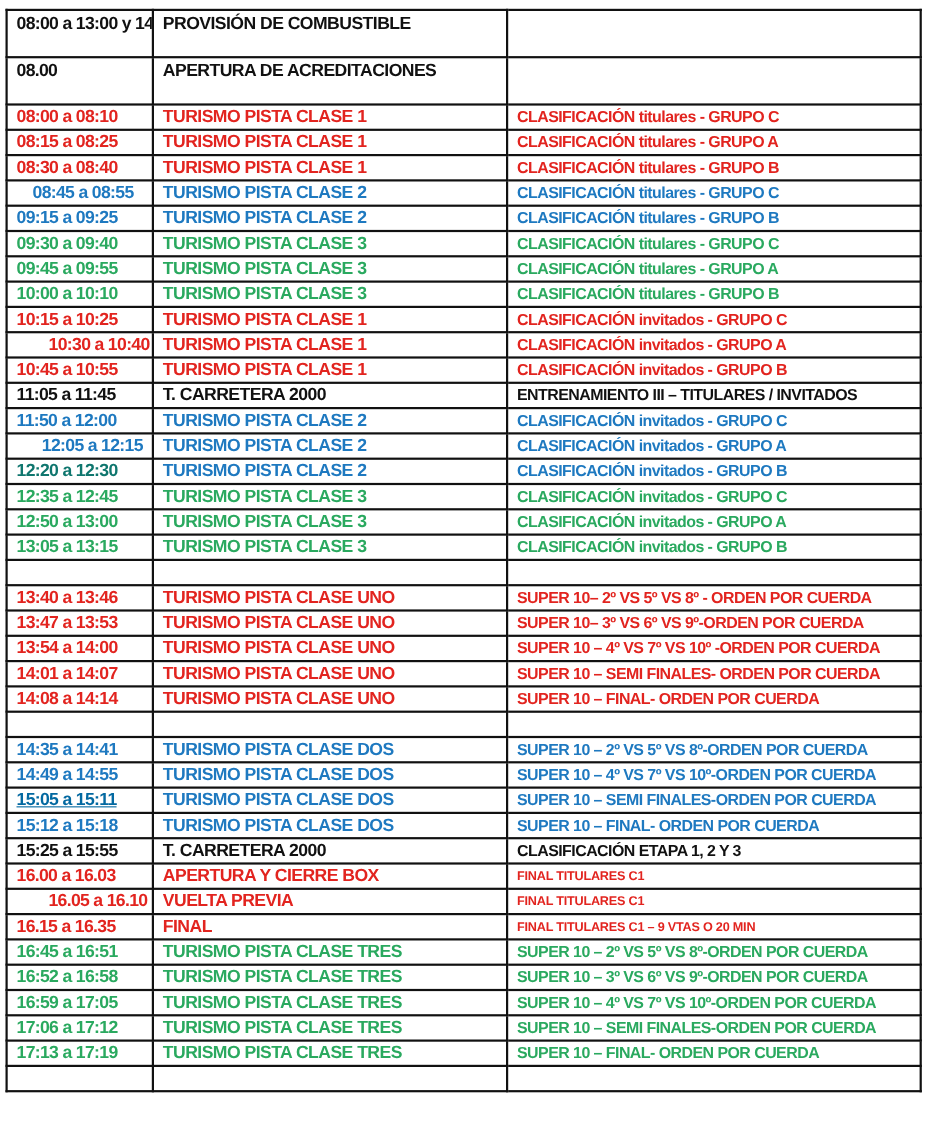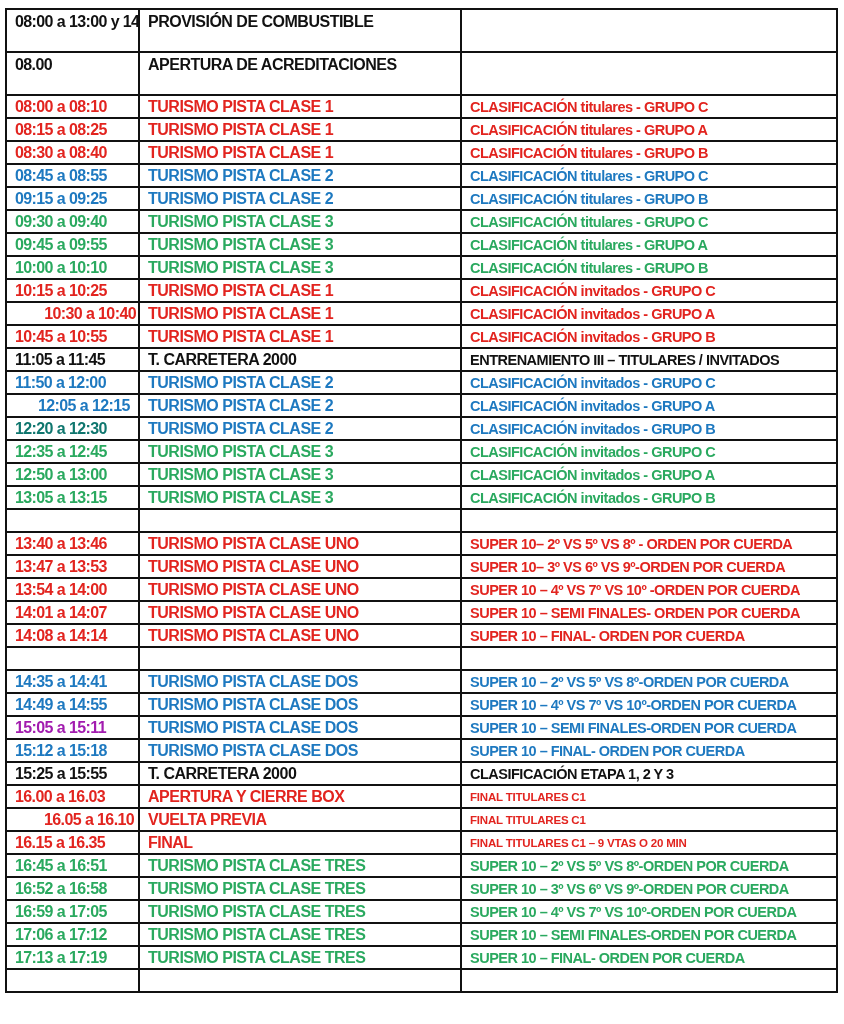--- a/index.html
+++ b/index.html
@@ -95,21 +95,21 @@
           <td class="time" style="color: rgb(226, 36, 31);">08:15 a 08:25</td>
           <td class="event" style="color: rgb(226, 36, 31);">TURISMO PISTA CLASE 1</td>
           <td class="detail" style="color: rgb(226, 36, 31);">CLASIFICACIÓN titulares - GRUPO A</td>
         </tr>
         <tr class="row">
           <td class="time" style="color: rgb(226, 36, 31);">08:30 a 08:40</td>
           <td class="event" style="color: rgb(226, 36, 31);">TURISMO PISTA CLASE 1</td>
           <td class="detail" style="color: rgb(226, 36, 31);">CLASIFICACIÓN titulares - GRUPO B</td>
         </tr>
         <tr class="row">
-          <td class="time" style="color: rgb(30, 121, 192);">08:45 a 08:55</td>
+          <td class="time" style="color: rgb(30, 121, 192); text-align: center;">08:45 a 08:55</td>
           <td class="event" style="color: rgb(30, 121, 192);">TURISMO PISTA CLASE 2</td>
           <td class="detail" style="color: rgb(30, 121, 192);">CLASIFICACIÓN titulares - GRUPO C</td>
         </tr>
         <tr class="row">
           <td class="time" style="color: rgb(30, 121, 192);">09:15 a 09:25</td>
           <td class="event" style="color: rgb(30, 121, 192);">TURISMO PISTA CLASE 2</td>
           <td class="detail" style="color: rgb(30, 121, 192);">CLASIFICACIÓN titulares - GRUPO B</td>
         </tr>
         <tr class="row">
           <td class="time" style="color: rgb(42, 169, 95);">09:30 a 09:40</td>
@@ -215,21 +215,21 @@
           <td class="time" style="color: rgb(30, 121, 192);">14:35 a 14:41</td>
           <td class="event" style="color: rgb(30, 121, 192);">TURISMO PISTA CLASE DOS</td>
           <td class="detail" style="color: rgb(30, 121, 192);">SUPER 10 – 2º VS 5º VS 8º-ORDEN POR CUERDA</td>
         </tr>
         <tr class="row">
           <td class="time" style="color: rgb(30, 121, 192);">14:49 a 14:55</td>
           <td class="event" style="color: rgb(30, 121, 192);">TURISMO PISTA CLASE DOS</td>
           <td class="detail" style="color: rgb(30, 121, 192);">SUPER 10 – 4º VS 7º VS 10º-ORDEN POR CUERDA</td>
         </tr>
         <tr class="row">
-          <td class="time" style="color: #a21caf;">15:05 a 15:11</td>
+          <td class="time" style="color: #0369a1; text-decoration: underline;">15:05 a 15:11</td>
           <td class="event" style="color: rgb(30, 121, 192);">TURISMO PISTA CLASE DOS</td>
           <td class="detail" style="color: rgb(30, 121, 192);">SUPER 10 – SEMI FINALES-ORDEN POR CUERDA</td>
         </tr>
         <tr class="row">
           <td class="time" style="color: rgb(30, 121, 192);">15:12 a 15:18</td>
           <td class="event" style="color: rgb(30, 121, 192);">TURISMO PISTA CLASE DOS</td>
           <td class="detail" style="color: rgb(30, 121, 192);">SUPER 10 – FINAL- ORDEN POR CUERDA</td>
         </tr>
         <tr class="row">
           <td class="time" style="color: rgb(17, 17, 17);">15:25 a 15:55</td>

